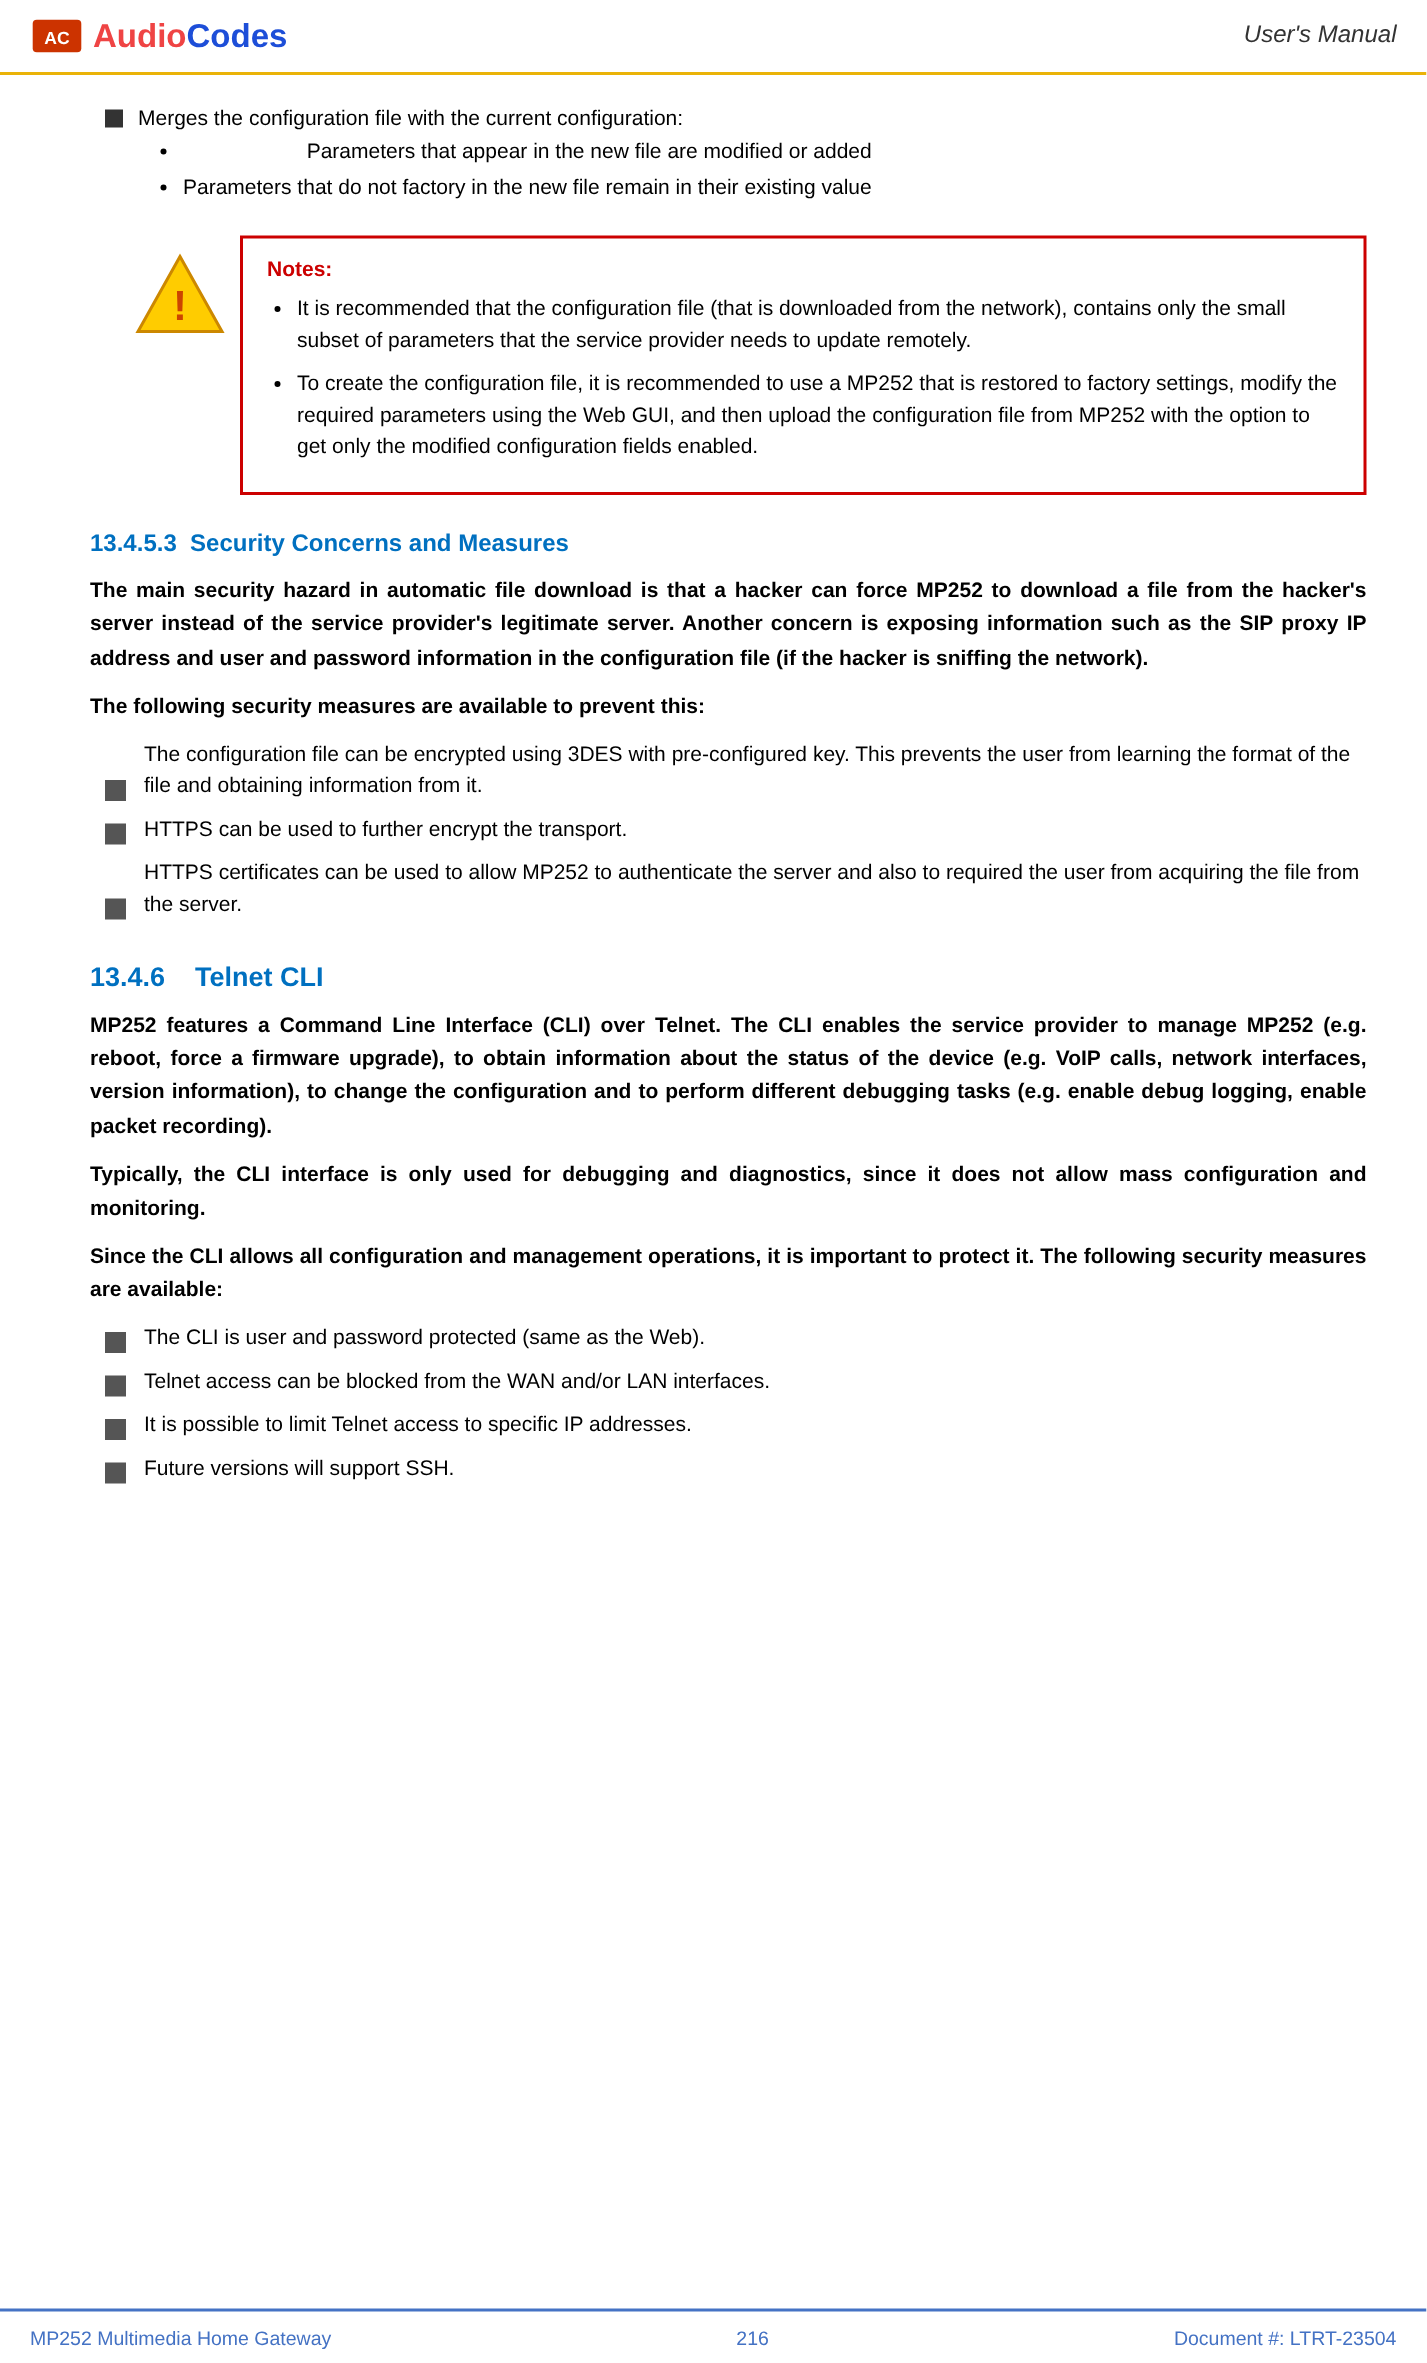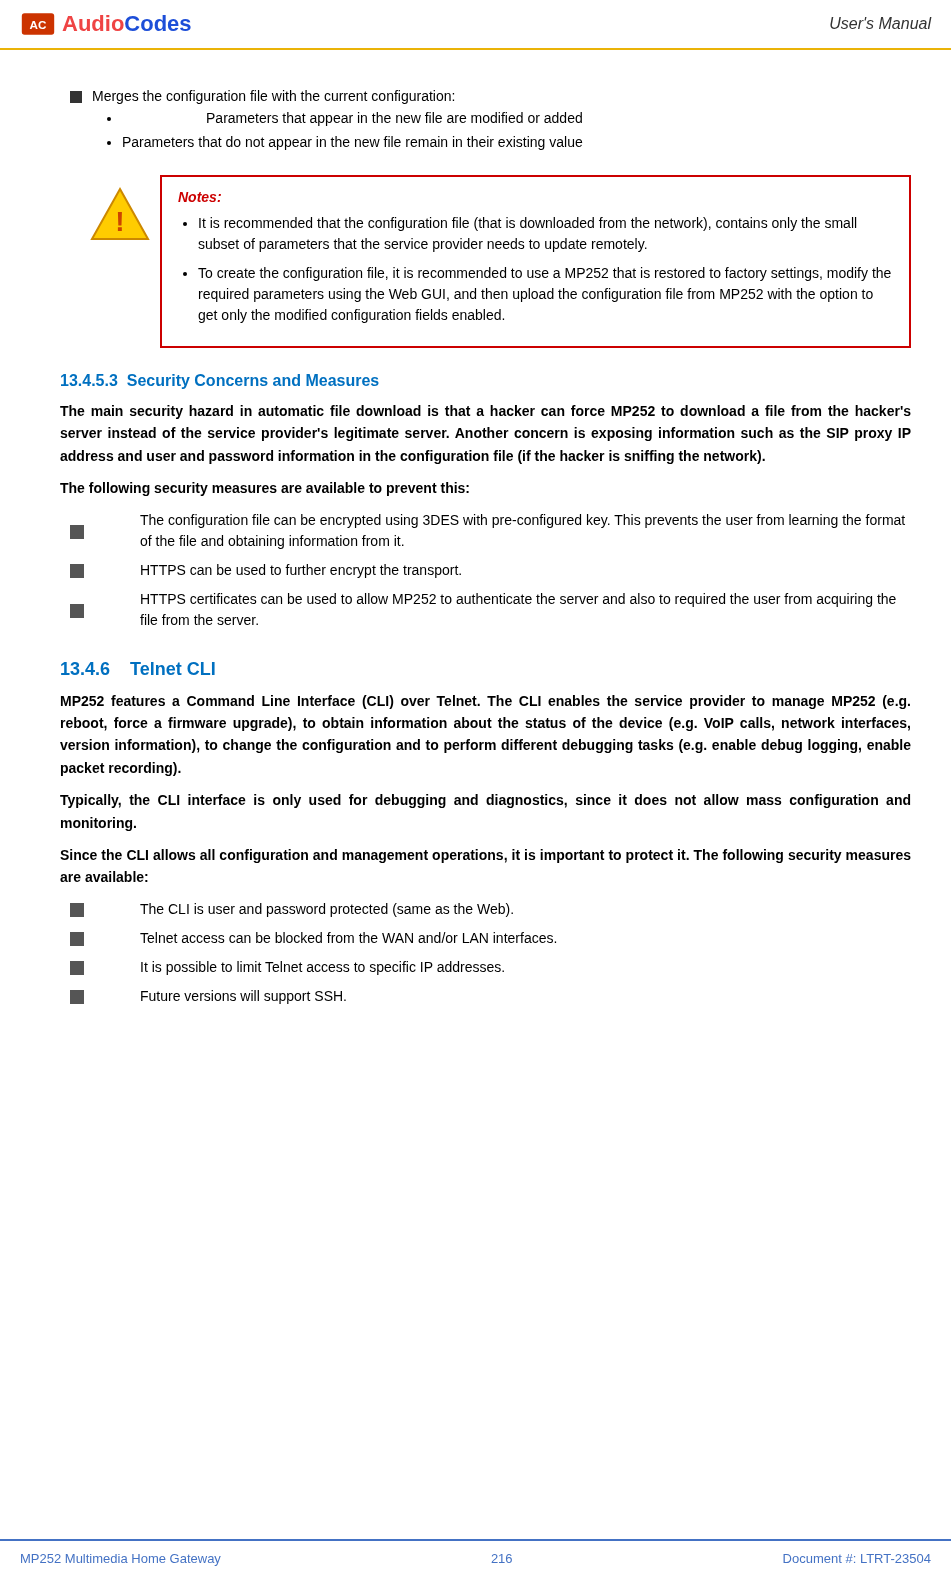--- a/index.html
+++ b/index.html
@@ -40,21 +40,21 @@
       color: #ef4444;
     }
     .header-title {
       font-size: 16px;
       font-style: italic;
       color: #333;
     }
 
     
     .content {
-      padding: 38px 40px 20px 60px;
+      padding: 20px 40px 20px 60px;
     }
 
     
     .bullet-item {
       display: flex;
       align-items: flex-start;
       margin-bottom: 6px;
       padding-left: 10px;
     }
     .bullet-square {
@@ -99,21 +99,20 @@
       flex: 1;
       border: 2px solid #c00;
       padding: 12px 16px;
       background: #fff;
     }
     .notes-title {
       font-weight: bold;
       color: #c00;
       margin-bottom: 8px;
       font-size: 14px;
-      font-style: italic;
     }
     .notes-box ul {
       list-style: disc;
       padding-left: 20px;
     }
     .notes-box ul li {
       margin-bottom: 8px;
       line-height: 1.5;
     }
 
@@ -136,23 +135,22 @@
       margin-bottom: 10px;
       text-align: justify;
       font-weight: bold;
     }
 
     .bullet-section {
       margin: 8px 0 8px 10px;
     }
     .bullet-row {
       display: flex;
-      align-items: center;
+      align-items: flex-end;
       margin-bottom: 8px;
-      gap: 44px;
     }
     .sq-bullet {
       width: 14px;
       height: 14px;
       background: #555;
       flex-shrink: 0;
       margin-top: 2px;
       margin-right: 12px;
     }
     .bullet-text {
@@ -204,21 +202,21 @@
 </div>
 
 <div class="content">
 
   <div class="bullet-item">
     <div class="bullet-square"></div>
     <div>
       <span>Merges the configuration file with the current configuration:</span>
       <ul class="sub-bullet-list">
         <li>Parameters that appear in the new file are modified or added</li>
-        <li>Parameters that do not appear in the new file remain in their existing value</li>
+        <li>Parameters that do not factory in the new file remain in their existing value</li>
       </ul>
     </div>
   </div>
 
   <div class="notes-container">
     <div class="warning-icon-area">
       <svg class="warning-triangle" viewBox="0 0 60 60" xmlns="http://www.w3.org/2000/svg">
         <polygon points="30,4 58,54 2,54" fill="#ffcc00" stroke="#cc8800" stroke-width="2"></polygon>
         <text x="30" y="46" text-anchor="middle" font-size="28" font-weight="bold" fill="#cc4400" font-family="Arial">!</text>
       </svg>

